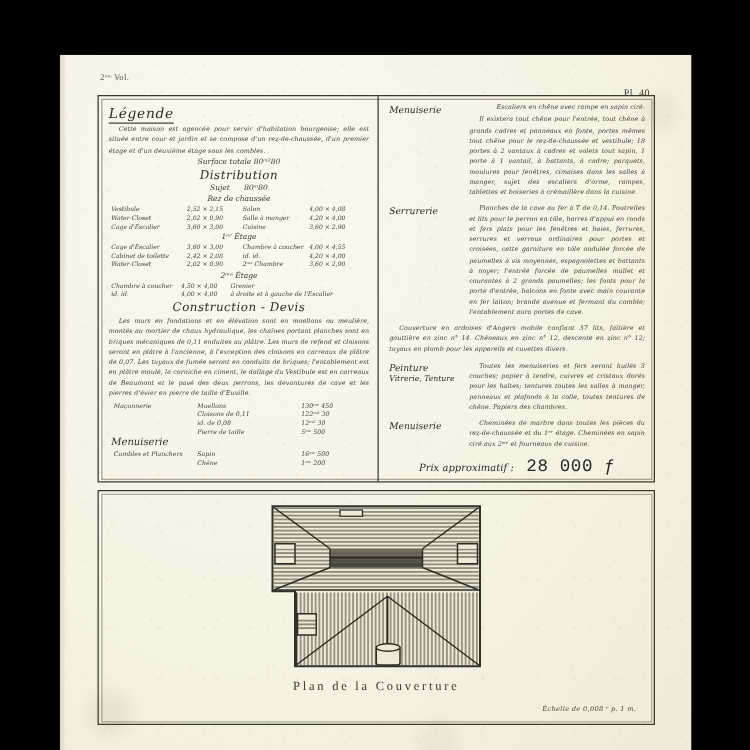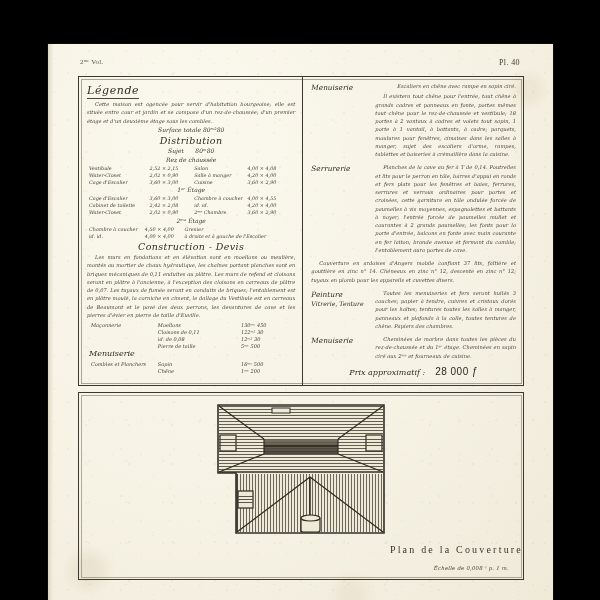--- a/index.html
+++ b/index.html
@@ -30,21 +30,21 @@
     background-size:37px 41px,53px 47px,61px 59px,43px 39px,67px 71px,29px 33px;}
   .foxing{position:absolute;inset:0;pointer-events:none;opacity:.20;
     background:
       radial-gradient(circle at 8% 92%, rgba(150,120,70,.5) 0 10px, transparent 26px),
       radial-gradient(circle at 95% 8%, rgba(150,120,70,.4) 0 8px, transparent 22px),
       radial-gradient(circle at 60% 96%, rgba(150,120,70,.35) 0 9px, transparent 24px);}
 
   
   .hdr{position:absolute;left:32px;top:14px;width:440px;height:14px;}
   .hdr .vol{position:absolute;left:0;top:0;font-size:7px;color:#5c5648;letter-spacing:.2px;}
-  .hdr .pl{position:absolute;right:0;top:0;font-size:8px;color:#3e3a30;letter-spacing:.4px;}
+  .hdr .pl{position:absolute;right:0;top:12px;font-size:8px;color:#3e3a30;letter-spacing:.4px;}
 
   
   .frame{position:absolute;left:30px;top:32px;width:444px;height:308px;
     border:1.1px solid #3b382e;background:transparent;}
   .frame:before{content:"";position:absolute;inset:1.5px;border:.5px solid #69634f;opacity:.55;}
   .vdiv{position:absolute;left:50.3%;top:0;bottom:0;width:1.1px;background:#3b382e;}
 
   .colL{position:absolute;left:0;top:0;width:50.3%;height:100%;padding:5px 7px 4px 8px;box-sizing:border-box;}
   .colR{position:absolute;right:0;top:0;width:49.7%;height:100%;padding:5px 7px 4px 9px;box-sizing:border-box;}
 
@@ -82,28 +82,28 @@
   .trade{font-size:8px;font-style:italic;font-family:"DejaVu Serif",serif;color:#2f2c24;
     padding-left:2px;}
 
   
   .rrow{display:flex;margin-bottom:5px;}
   .rrow .rlbl{flex:0 0 64px;font-family:"DejaVu Serif",serif;font-style:italic;
     font-size:7.3px;color:#2f2c24;line-height:1.45;padding-top:1px;}
   .rrow .rtxt{flex:1;}
   .price{display:flex;align-items:baseline;justify-content:center;gap:10px;margin-top:6px;}
   .price .pl-lbl{font-family:"DejaVu Serif",serif;font-style:italic;font-size:8px;color:#2f2c24;}
-  .price .pl-val{font-family:Liberation Sans, sans-serif;font-size:10px;color:#2a2720;letter-spacing:.5px;}
+  .price .pl-val{font-family:Liberation Mono, monospace;font-size:14px;color:#2a2720;letter-spacing:.5px;}
 
   
   .dframe{position:absolute;left:30px;top:348px;width:444px;height:186px;
     border:1.1px solid #3b382e;}
   .dframe:before{content:"";position:absolute;inset:1.5px;border:.5px solid #69634f;opacity:.5;}
   .plan-wrap{position:absolute;left:0;right:0;top:6px;display:flex;justify-content:center;}
-  .caption{position:absolute;left:0;right:0;bottom:24px;text-align:right;
+  .caption{position:absolute;left:0;right:0;bottom:24px;text-align:center;
     font-size:10px;letter-spacing:2.2px;color:#3a362d;font-family:"Liberation Serif",serif;}
   .scale{position:absolute;right:14px;bottom:8px;font-size:5.4px;color:#4a463c;
     font-family:"DejaVu Serif",serif;font-style:italic;letter-spacing:.2px;}
 </style>
 </head>
 <body>
 
 <div class="stage">
   <div class="sheet">
     <div class="grain"></div>

